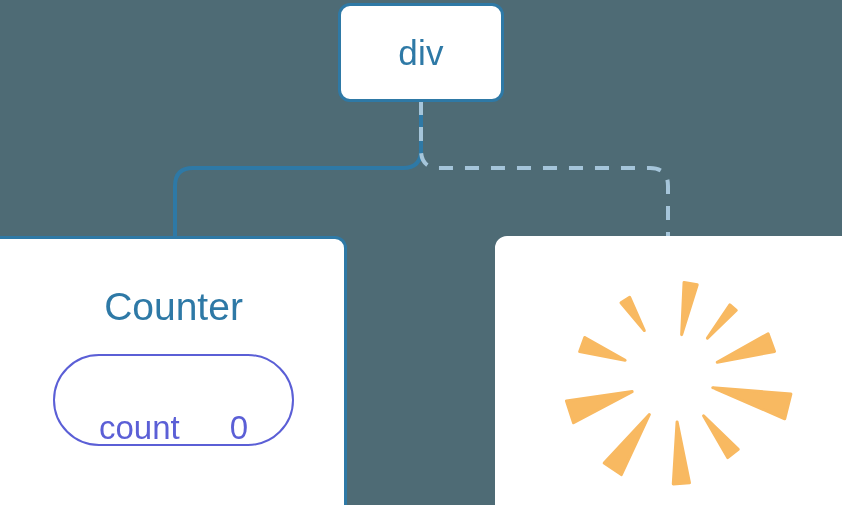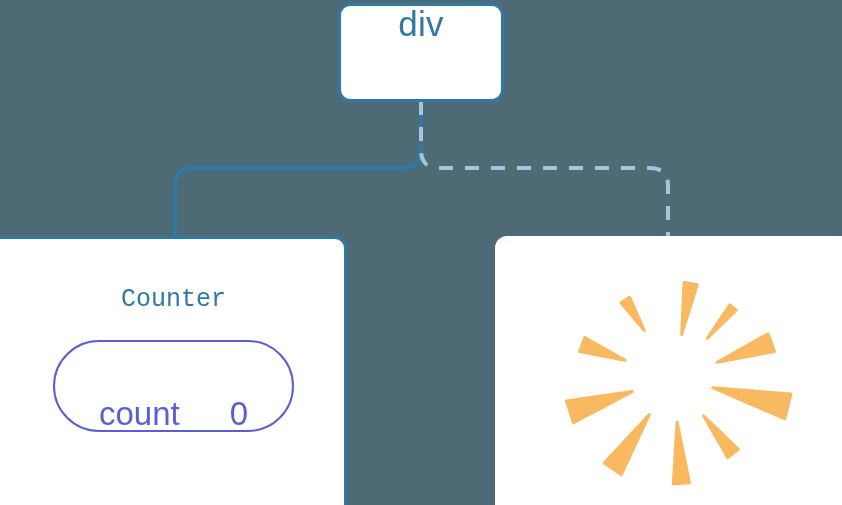--- a/index.html
+++ b/index.html
@@ -37,21 +37,21 @@
     z-index: 2;
   }
 
   
   #node-div {
     left: 338px;
     top: 3px;
     width: 166px;
     height: 99px;
     display: flex;
-    align-items: flex-start;
+    align-items: center;
     justify-content: center;
   }
   #node-div .node-title {
     font-size: 35px;
     color: #2e79a6;
     letter-spacing: 0.2px;
     line-height: 1;
   }
 
   
@@ -59,25 +59,24 @@
     left: -18px;
     top: 236px;
     width: 365px;
     height: 290px;
     display: flex;
     flex-direction: column;
     align-items: center;
     padding-top: 48px;
   }
   #node-counter .node-title {
-    font-size: 25px;
+    font-size: 39px;
     color: #2e79a6;
     line-height: 1;
     margin-left: 18px;
-    font-family: Liberation Mono, monospace;
   }
 
   
   .state-pill {
     margin-top: 28px;
     margin-left: 18px;
     display: flex;
     align-items: flex-end;
     height: 92px;
     border: 2px solid #5b5fd6;

